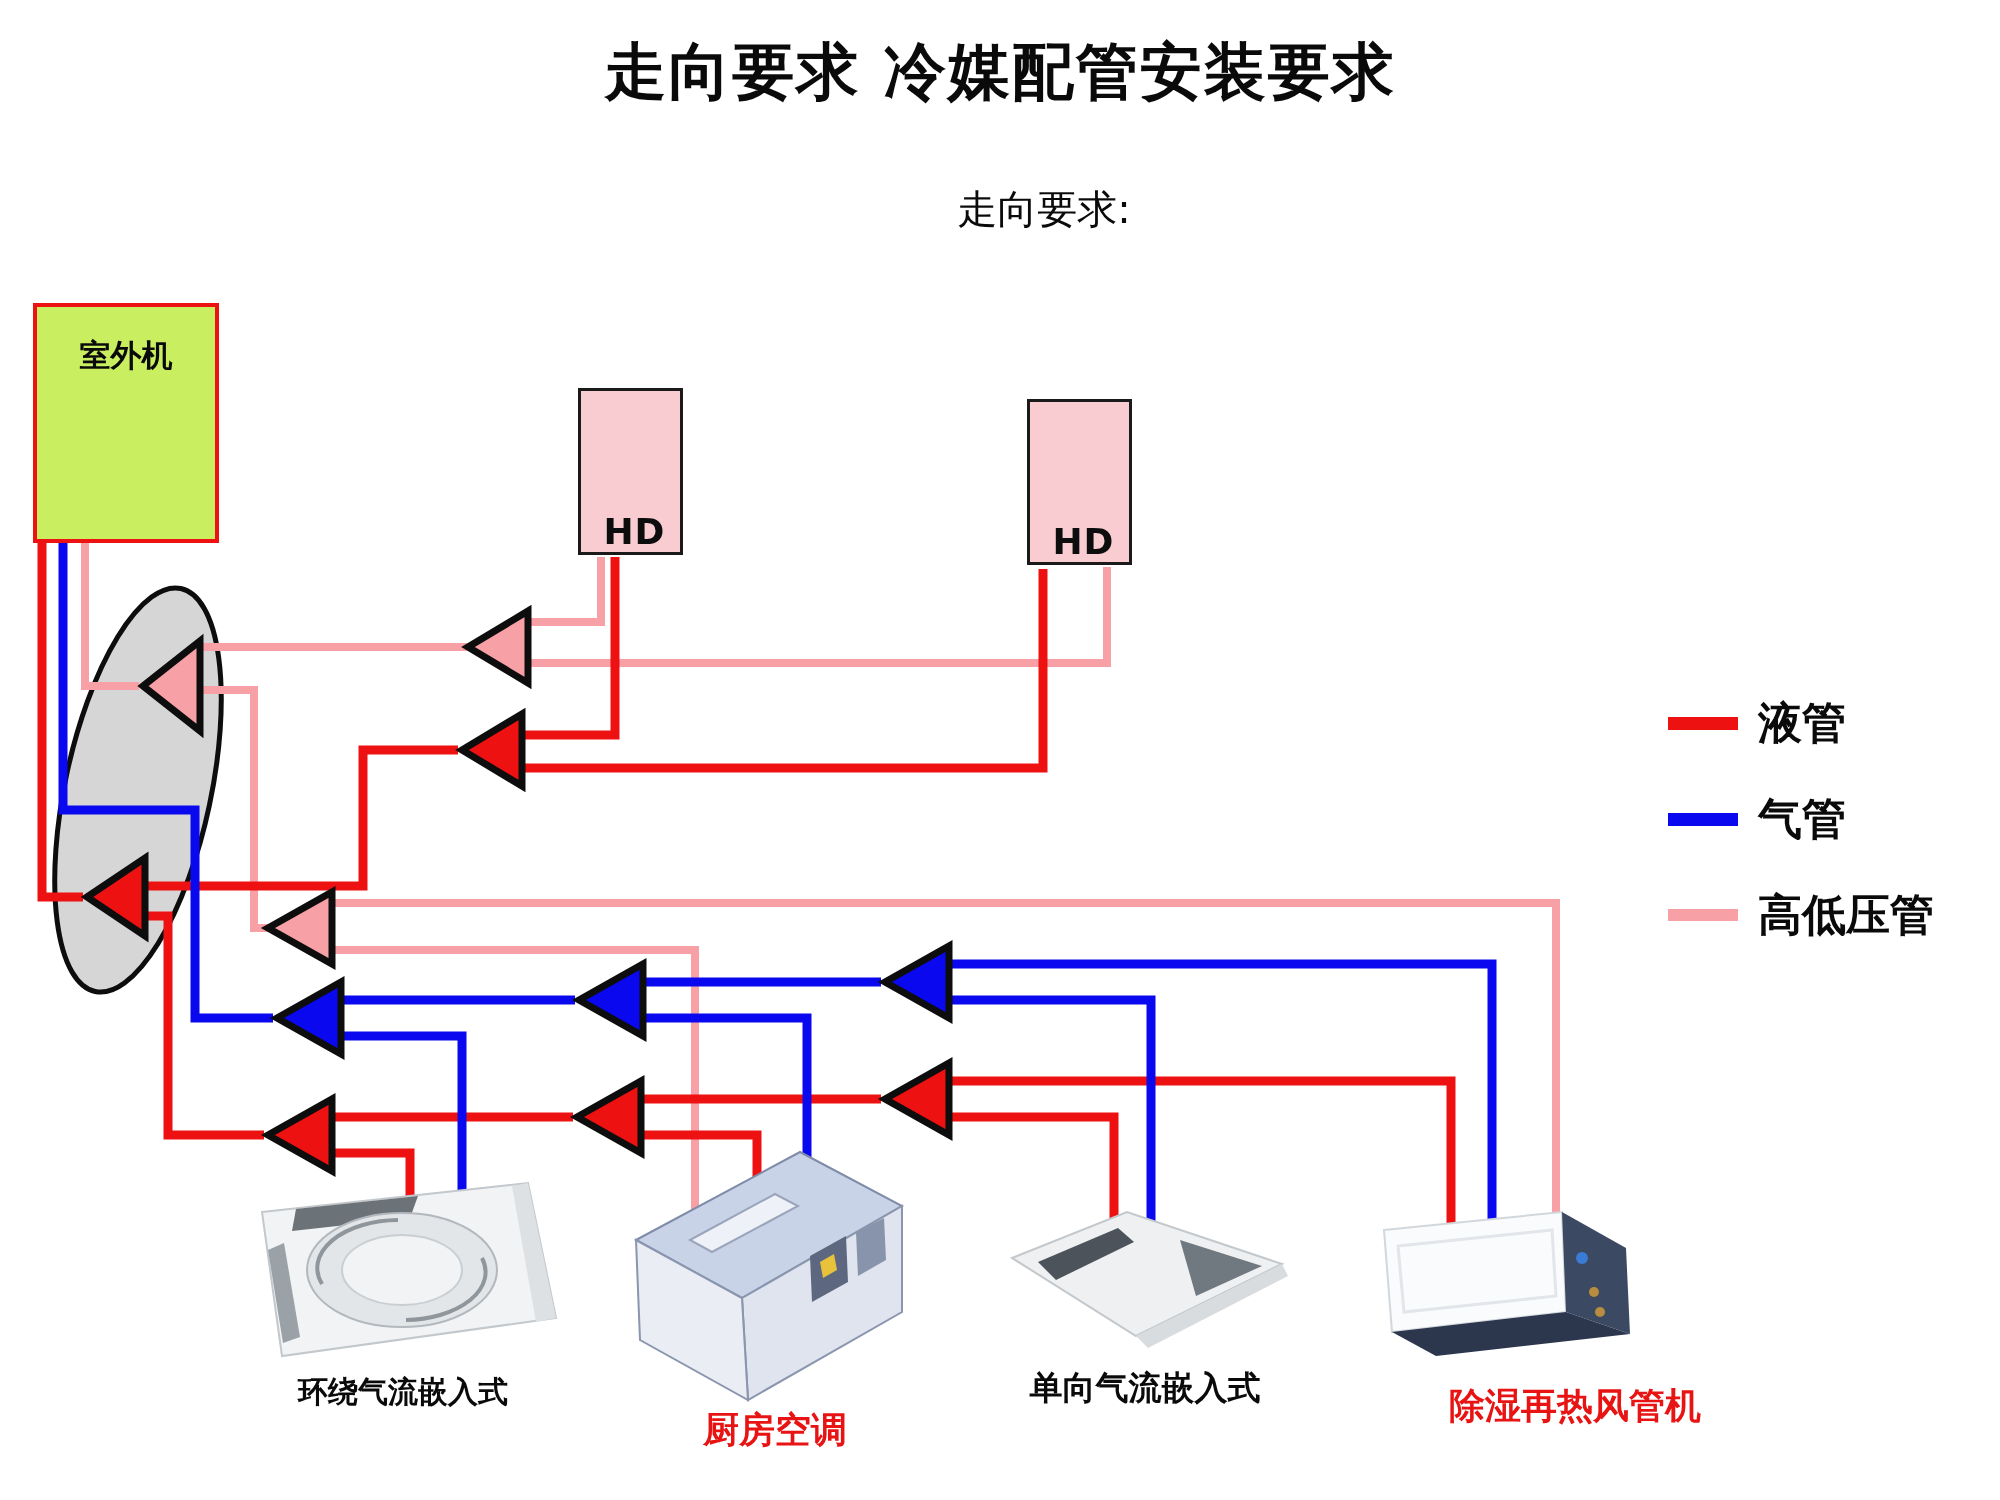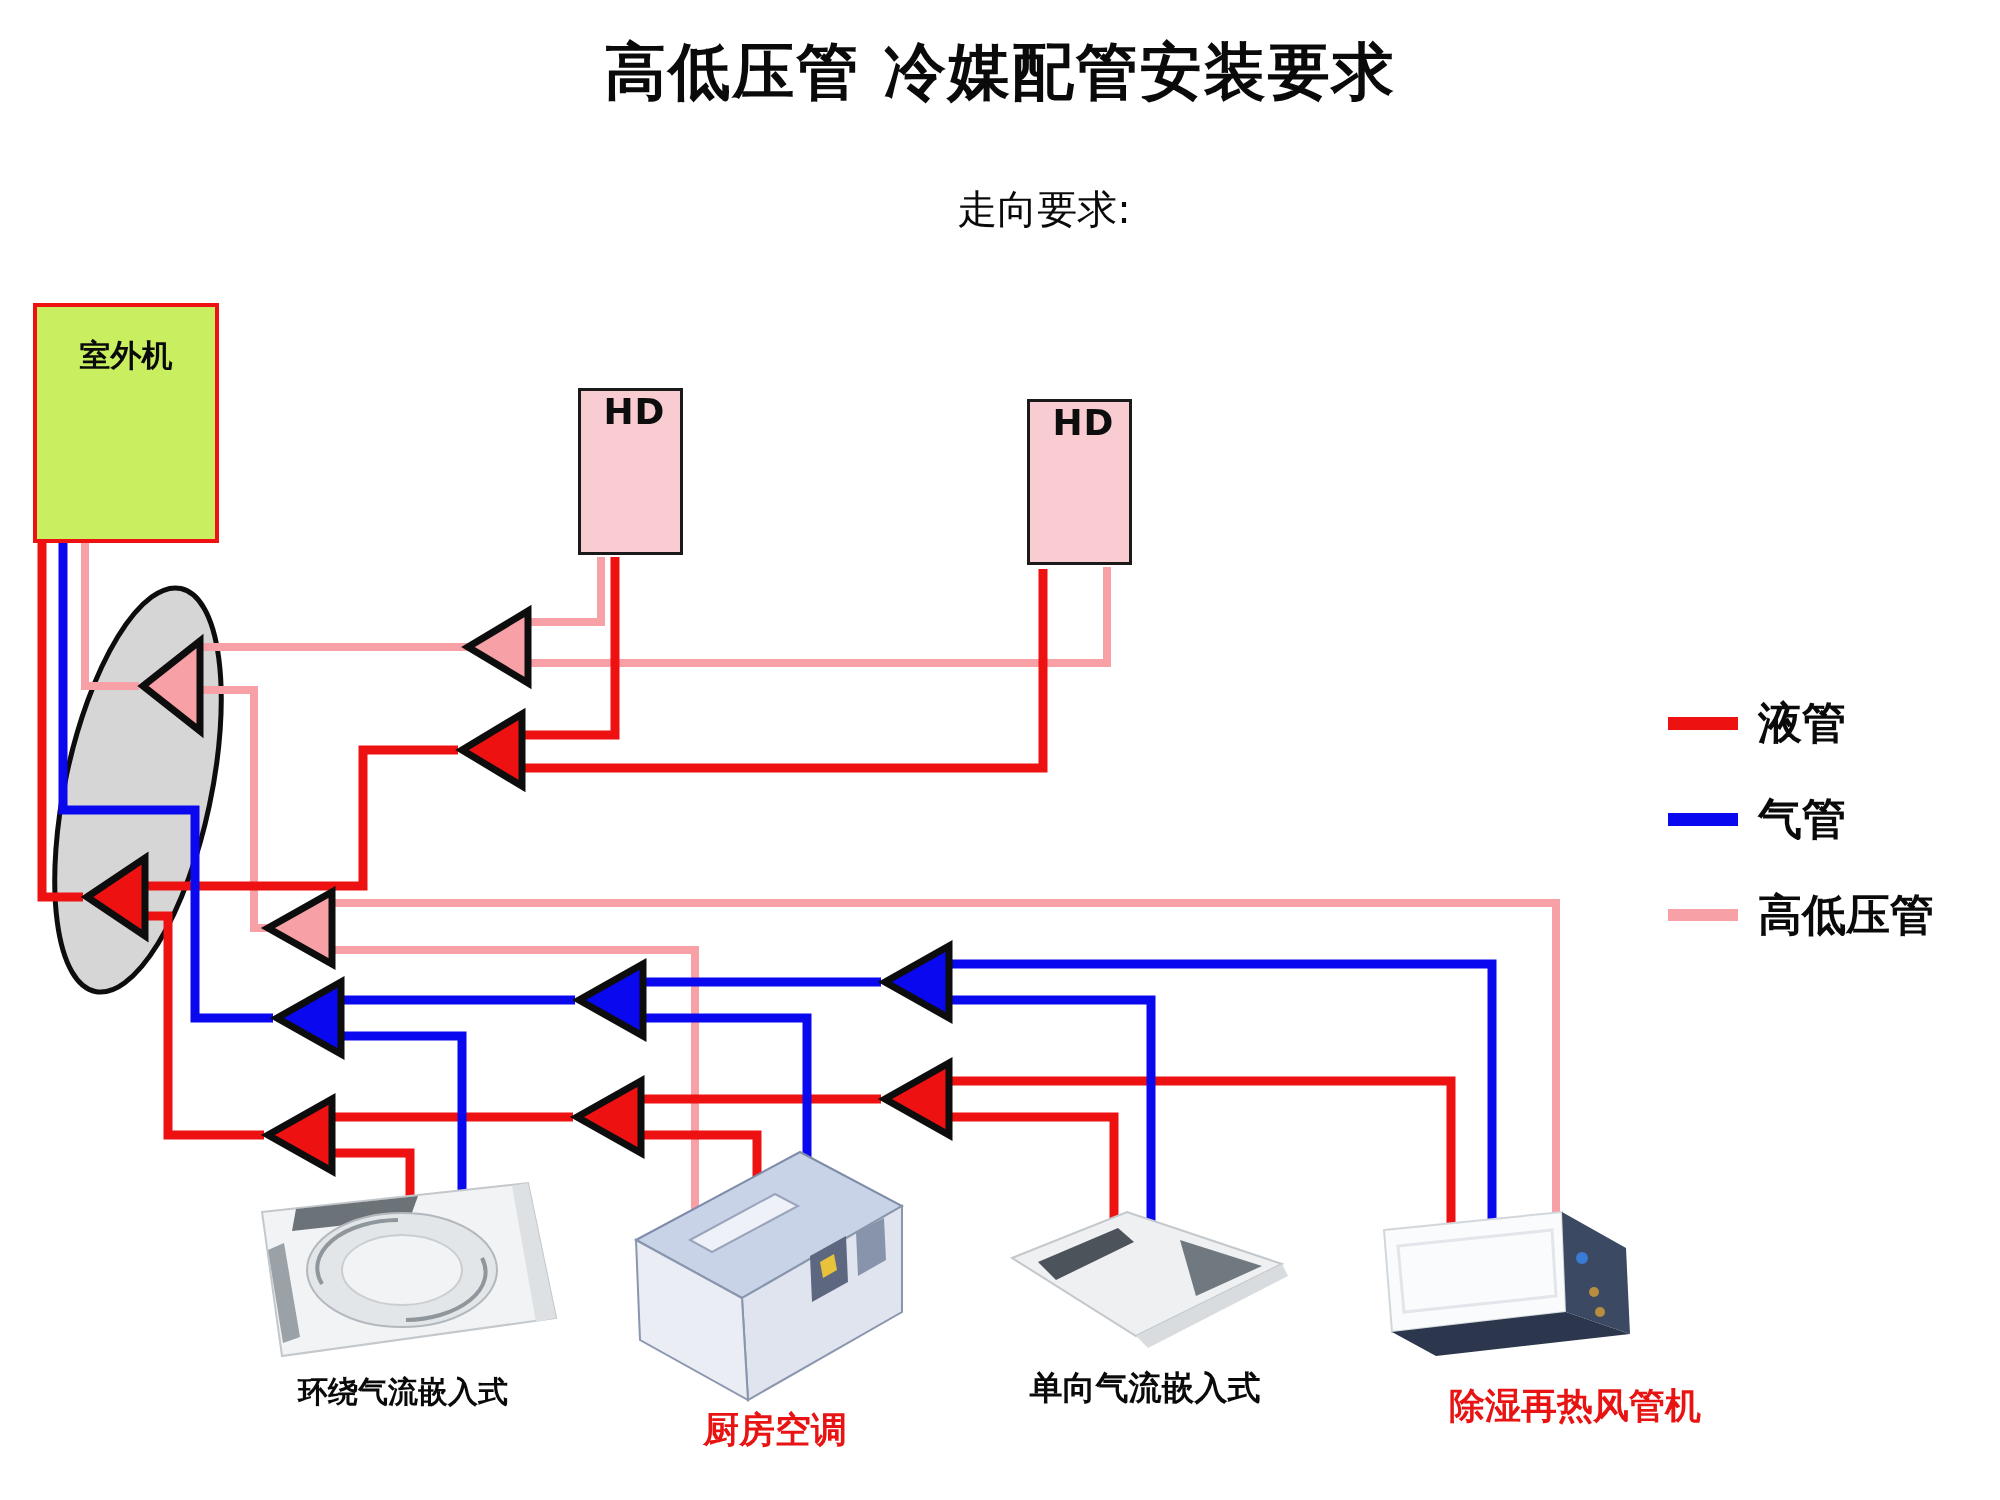--- a/index.html
+++ b/index.html
@@ -27,21 +27,21 @@
   .tri-hplp{fill:var(--c-hplp,#f7a0a6);}
 
   .outdoor{position:absolute;left:33px;top:303px;width:186px;height:240px;
            background:var(--c-outdoor_fill,#c9ee5f);
            border:4px solid var(--c-outdoor_border,#ee1111);box-sizing:border-box;
            display:flex;justify-content:center;}
   .outdoor span{font-size:31px;font-weight:bold;color:#0a0a0a;margin-top:28px;}
 
   .hdbox{position:absolute;background:var(--c-hd_fill,#f8ccd1);
          border:3px solid var(--c-hd_border,#1a1a1a);box-sizing:border-box;
-         display:flex;align-items:flex-start;justify-content:center;padding-left:8px;}
+         display:flex;align-items:flex-end;justify-content:center;padding-left:8px;}
   .hd1{left:578px;top:388px;width:105px;height:167px;}
   .hd2{left:1027px;top:399px;width:105px;height:166px;}
   .hdbox span{font-size:36px;font-weight:bold;color:#0d0d0d;letter-spacing:1px;}
 
   .legend{position:absolute;left:1668px;top:698px;}
   .legend-row{display:flex;align-items:center;height:50px;margin-bottom:46px;}
   .dash{width:70px;flex:0 0 70px;}
   .dash-liquid{height:13px;background:var(--c-liquid,#ee1111);}
   .dash-gas{height:13px;background:var(--c-gas,#0a08ee);}
   .dash-hplp{height:12px;background:var(--c-hplp,#f7a0a6);}
@@ -51,21 +51,21 @@
   .ul-1{left:258px;top:1372px;width:290px;text-align:center;font-size:30px;color:#0a0a0a;}
   .ul-2{left:640px;top:1406px;width:270px;text-align:center;font-size:36px;color:var(--c-red_label,#e81313);}
   .ul-3{left:1005px;top:1366px;width:280px;text-align:center;font-size:33px;color:#0a0a0a;}
   .ul-4{left:1440px;top:1382px;width:270px;text-align:center;font-size:36px;color:var(--c-red_label,#e81313);}
 </style>
 </head>
 <body>
 
 <div class="page">
 
-  <div class="title">高低压管 冷媒配管安装要求</div>
+  <div class="title">走向要求 冷媒配管安装要求</div>
   <div class="sub1">走向要求:</div>
 
   <svg class="diagram" viewBox="0 0 2000 1500">
 
     <ellipse cx="138" cy="790" rx="73" ry="206" transform="rotate(12 138 790)" fill="#d6d6d6" stroke="#0d0d0d" stroke-width="5"></ellipse>
 
     <g>
       <polyline class="pipe pipe-hplp" points="85,543 85,686 139,686"></polyline>
       <polyline class="pipe pipe-hplp" points="196,647 472,647"></polyline>
       <polyline class="pipe pipe-hplp" points="196,690 254,690 254,928 272,928"></polyline>

